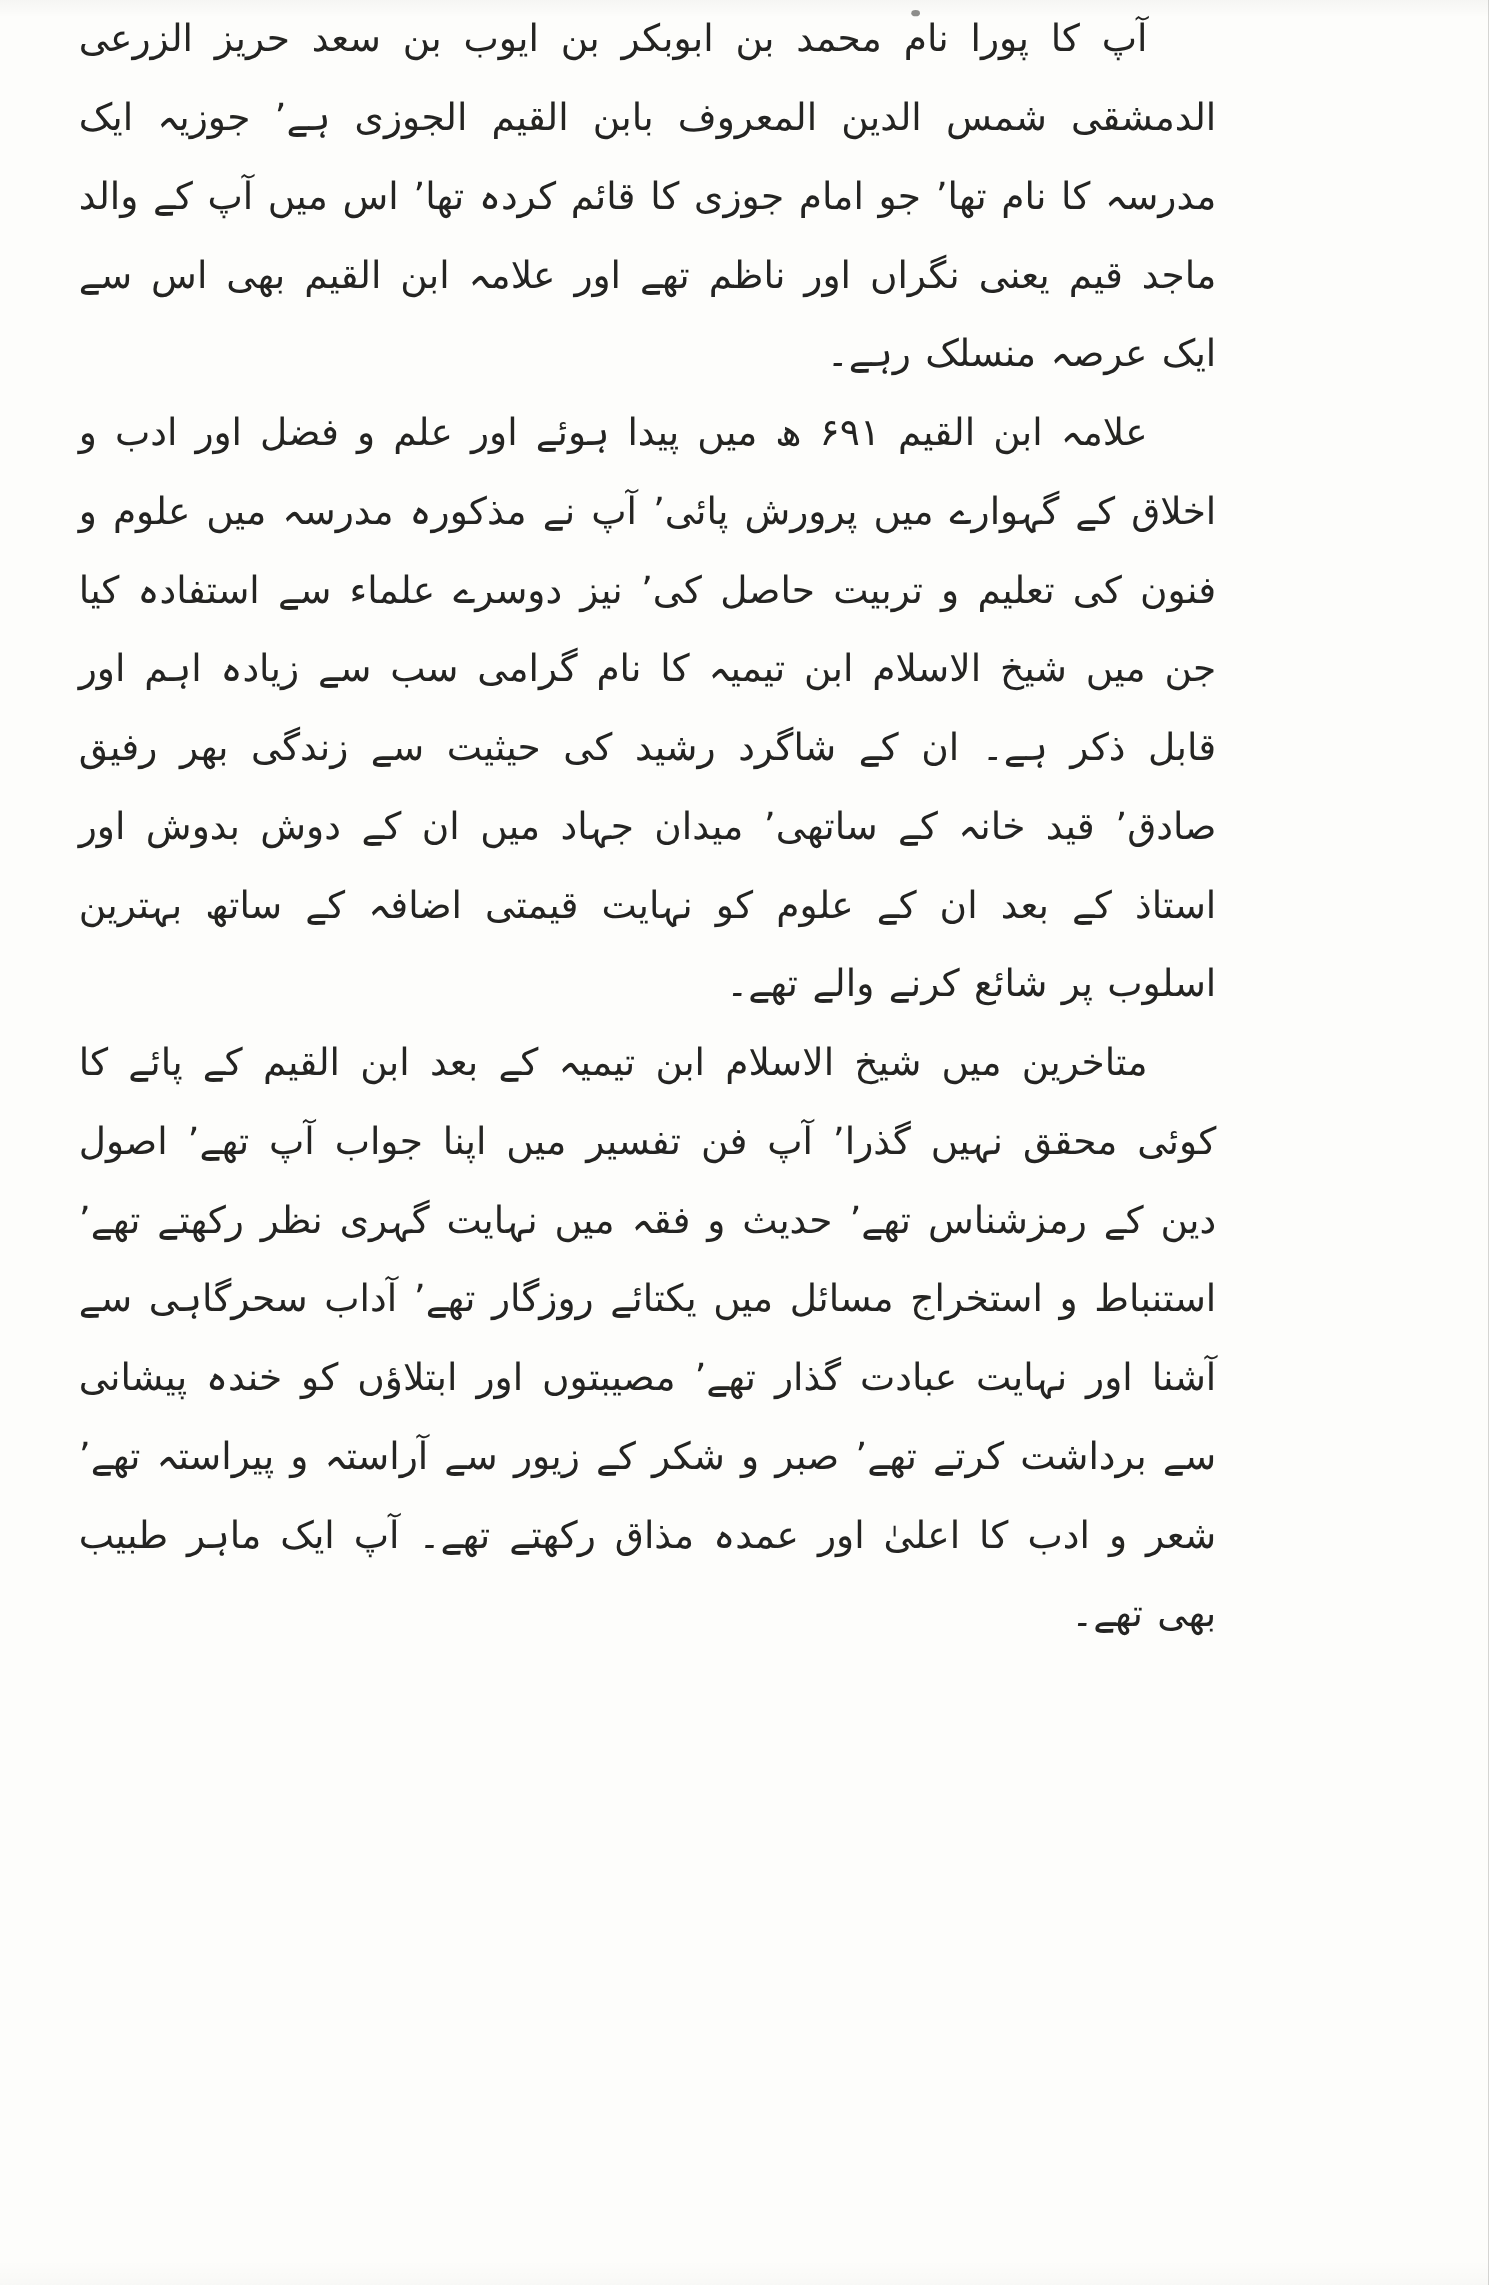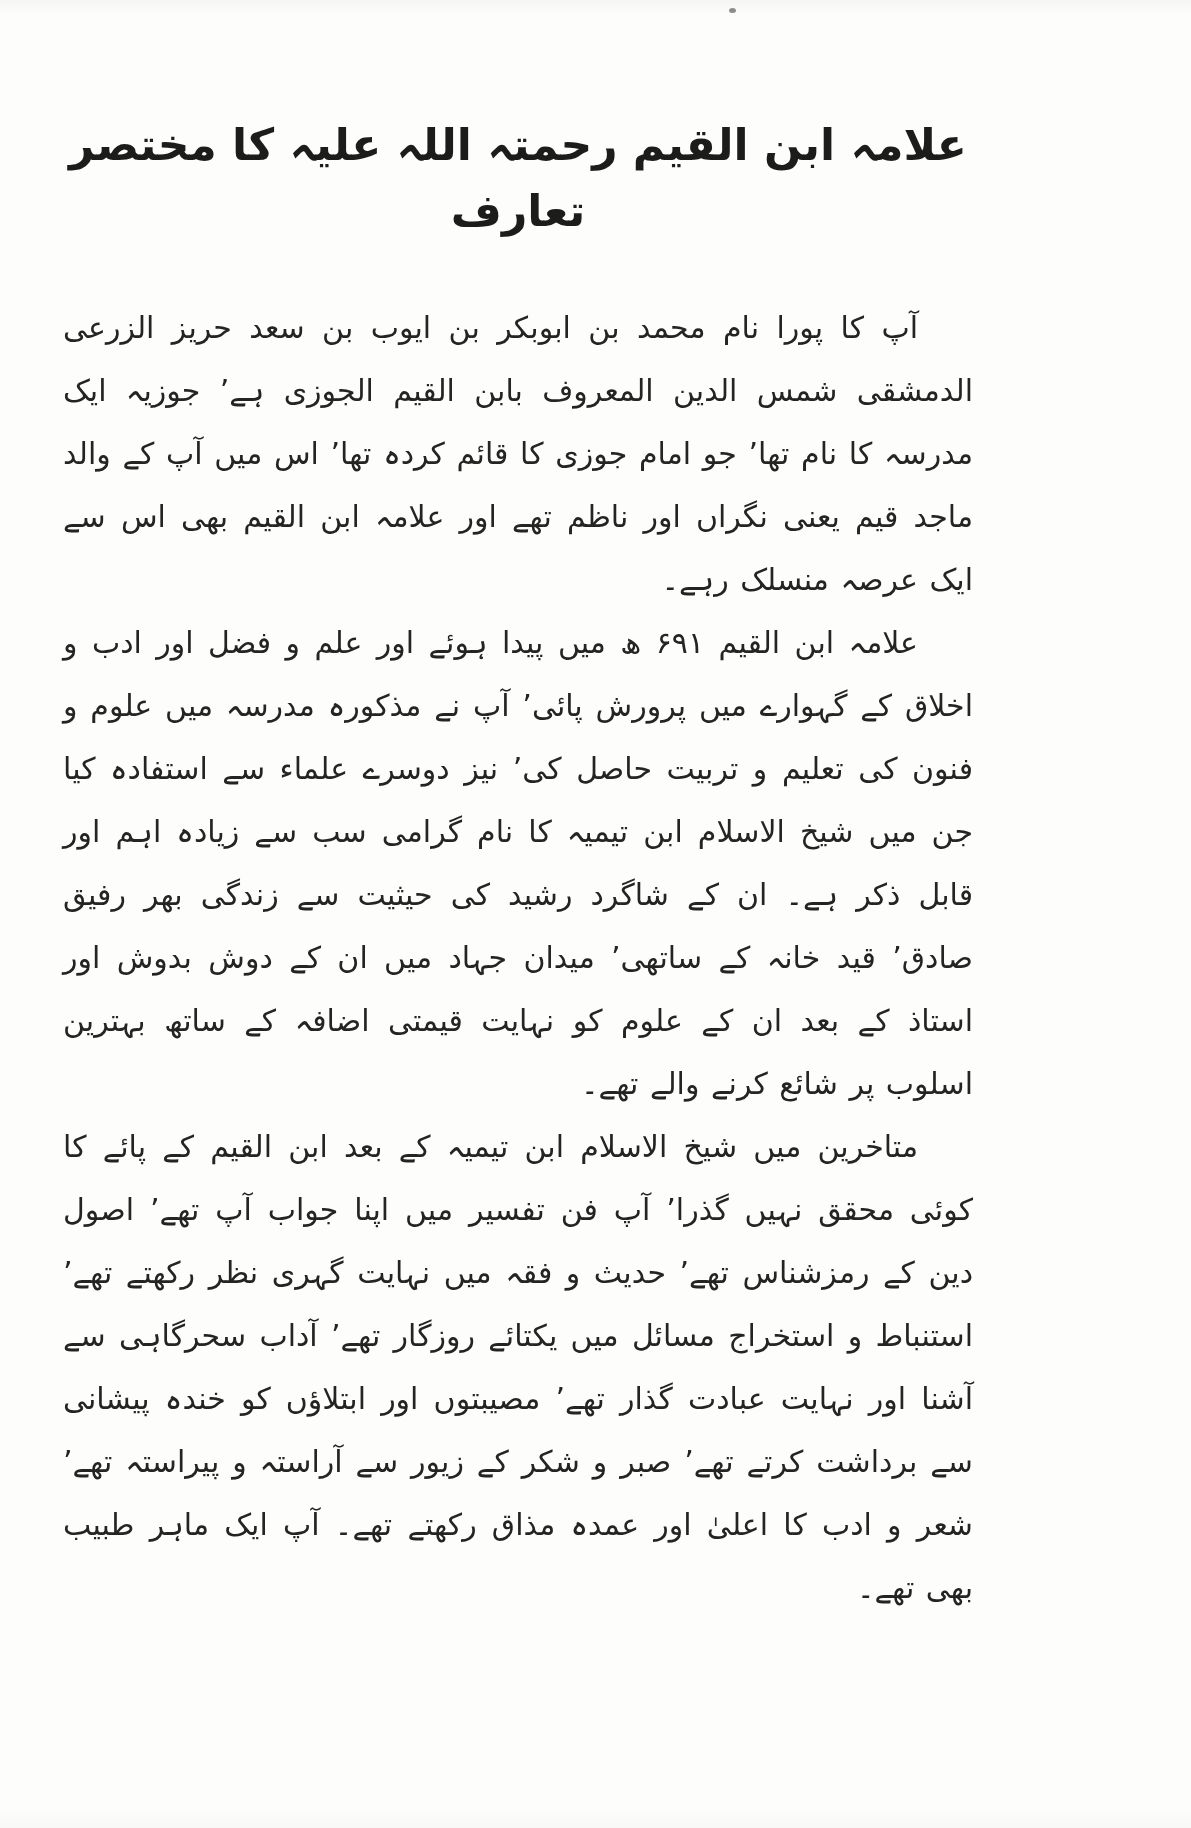--- a/index.html
+++ b/index.html
@@ -68,21 +68,20 @@
 </style>
 </head>
 <body>
 
 <div class="scan-page">
 
   <span class="speck"></span>
 
   <div class="content">
 
-    <div class="title">علامہ ابن القیم رحمتہ اللہ علیہ کا مختصر تعارف</div>
 
     <div class="body-text">
       <p>آپ کا پورا نام محمد بن ابوبکر بن ایوب بن سعد حریز الزرعی الدمشقی شمس الدین المعروف بابن القیم الجوزی ہے’ جوزیہ ایک مدرسہ کا نام تھا’ جو امام جوزی کا قائم کردہ تھا’ اس میں آپ کے والد ماجد قیم یعنی نگراں اور ناظم تھے اور علامہ ابن القیم بھی اس سے ایک عرصہ منسلک رہے۔</p>
       <p>علامہ ابن القیم ۶۹۱ ھ میں پیدا ہوئے اور علم و فضل اور ادب و اخلاق کے گہوارے میں پرورش پائی’ آپ نے مذکورہ مدرسہ میں علوم و فنون کی تعلیم و تربیت حاصل کی’ نیز دوسرے علماء سے استفادہ کیا جن میں شیخ الاسلام ابن تیمیہ کا نام گرامی سب سے زیادہ اہم اور قابل ذکر ہے۔ ان کے شاگرد رشید کی حیثیت سے زندگی بھر رفیق صادق’ قید خانہ کے ساتھی’ میدان جہاد میں ان کے دوش بدوش اور استاذ کے بعد ان کے علوم کو نہایت قیمتی اضافہ کے ساتھ بہترین اسلوب پر شائع کرنے والے تھے۔</p>
       <p>متاخرین میں شیخ الاسلام ابن تیمیہ کے بعد ابن القیم کے پائے کا کوئی محقق نہیں گذرا’ آپ فن تفسیر میں اپنا جواب آپ تھے’ اصول دین کے رمزشناس تھے’ حدیث و فقہ میں نہایت گہری نظر رکھتے تھے’ استنباط و استخراج مسائل میں یکتائے روزگار تھے’ آداب سحرگاہی سے آشنا اور نہایت عبادت گذار تھے’ مصیبتوں اور ابتلاؤں کو خندہ پیشانی سے برداشت کرتے تھے’ صبر و شکر کے زیور سے آراستہ و پیراستہ تھے’ شعر و ادب کا اعلیٰ اور عمدہ مذاق رکھتے تھے۔ آپ ایک ماہر طبیب بھی تھے۔</p>
 
     </div>
 
   </div>
 

